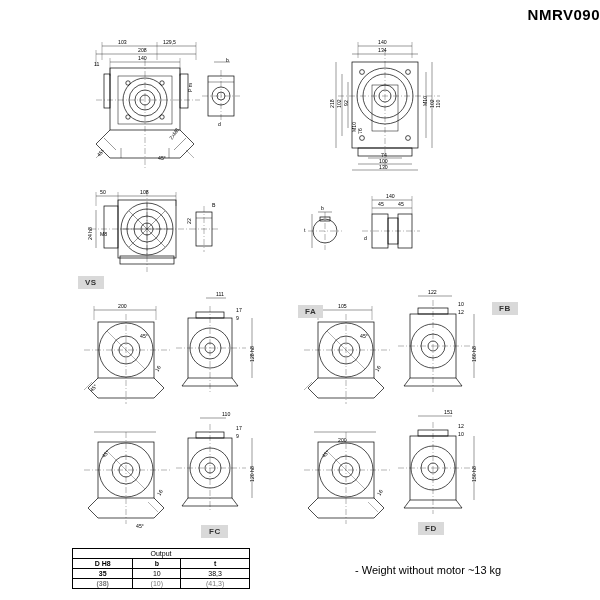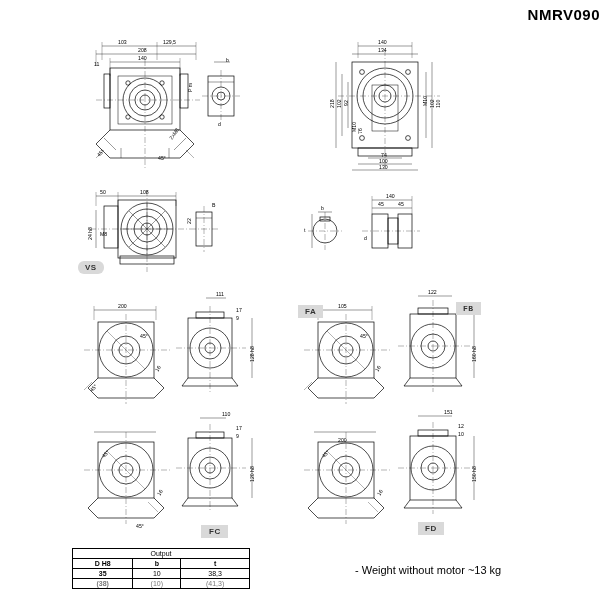--- a/index.html
+++ b/index.html
@@ -364,23 +364,23 @@
       <text class="dim" x="338" y="442">200</text>
       <text class="dim" x="444" y="414">151</text>
       <text class="dim" x="458" y="428">12</text>
       <text class="dim" x="458" y="436">10</text>
       <text class="dim" x="324" y="458" transform="rotate(-45 324 458)">45°</text>
       <text class="dim" x="380" y="496" transform="rotate(-60 380 496)">16</text>
       <text class="dim" x="476" y="482" transform="rotate(-90 476 482)">150 h8</text>
     </g>
   </svg>
 
-  <div class="tag" style="left:78px;top:261px;border-radius:6px;">VS</div>
+  <div class="tag" style="left:78px;top:276px;">VS</div>
   <div class="tag" style="left:262px;top:305px;margin-left:36px;">FA</div>
-  <div class="tag" style="left:456px;top:302px;font-family:Liberation Mono, monospace;">FB</div>
+  <div class="tag" style="left:492px;top:302px;">FB</div>
   <div class="tag" style="left:201px;top:525px;padding-left:8px;">FC</div>
   <div class="tag" style="left:418px;top:522px;">FD</div>
 
   <div class="note" style="left:355px;top:564px;">- Weight without motor ~13 kg</div>
 
   <table class="spec" style="left:72px;top:548px;width:178px;">
     <tbody>
         <tr>
       <td colspan="3">Output</td>
     </tr>

